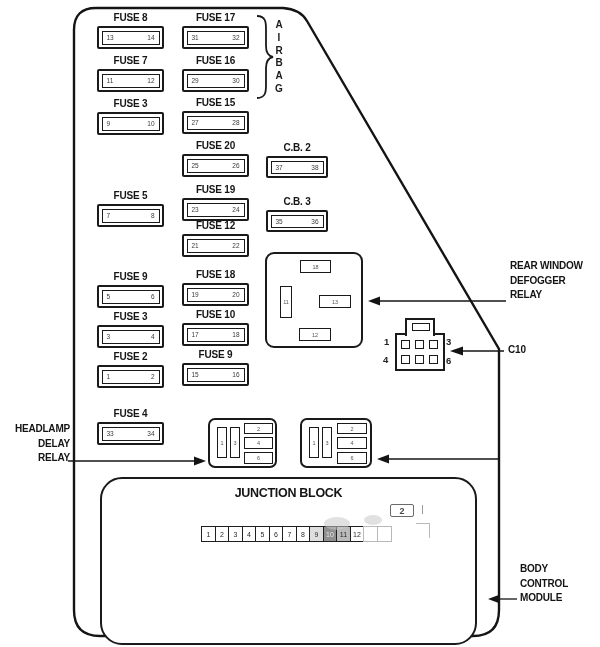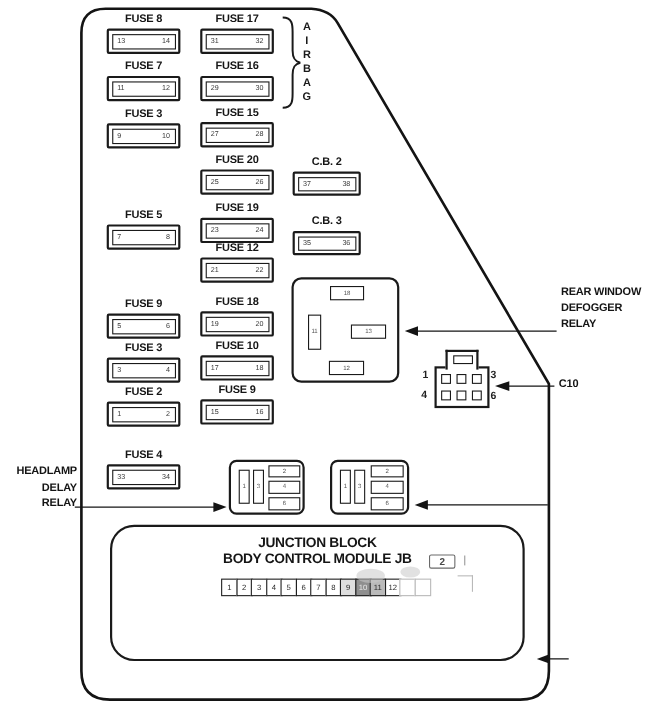--- a/index.html
+++ b/index.html
@@ -30,21 +30,21 @@
   .ann{position:absolute;font-weight:bold;font-size:10px;line-height:14.5px;
        letter-spacing:-0.2px;color:#141414;white-space:nowrap;}
   .ann div{pointer-events:none;}
 
   
   .airbag{position:absolute;left:272px;top:19px;width:14px;text-align:center;
           font-weight:bold;font-size:10px;line-height:12.8px;color:#1a1a1a;}
   .airbag span{display:block;}
 
   
-  .jbox{position:absolute;left:100px;top:477px;width:377px;height:124px;border:2px solid #1a1a1a;
+  .jbox{position:absolute;left:100px;top:477px;width:377px;height:168px;border:2px solid #1a1a1a;
         border-radius:22px;background:#fff;box-sizing:border-box;}
   .jb-l1{position:absolute;left:0;right:0;top:7px;text-align:center;font-weight:bold;font-size:12.5px;letter-spacing:-0.3px;}
   .jb-l2{position:absolute;left:0;right:0;top:22px;text-align:center;font-weight:bold;font-size:12.5px;letter-spacing:-0.3px;}
   .stamp{position:absolute;left:288px;top:25px;width:24px;height:13px;border:1.4px solid #6a6a6a;border-radius:2px;
          font-size:9px;font-weight:bold;color:#4a4a4a;display:flex;align-items:center;justify-content:center;box-sizing:border-box;}
   .stamp-tick{position:absolute;left:320px;top:26px;width:1px;height:9px;background:#999;}
   .sq-row{position:absolute;left:99px;top:47px;display:flex;}
   .sq{width:13px;height:14px;border:1.5px solid #1f1f1f;margin-right:-1.5px;background:#fff;
       display:flex;align-items:center;justify-content:center;font-size:7px;color:#2a2a2a;}
   .sq.s9{background:#dedede;}
@@ -344,24 +344,28 @@
   <div class="ann" style="left:510px;top:259px">
     <div>REAR WINDOW</div>
     <div>DEFOGGER</div>
     <div>RELAY</div>
   </div>
   <div class="ann" style="left:8px;top:422px;width:62px;text-align:right">
     <div>HEADLAMP</div>
     <div>DELAY</div>
     <div>RELAY</div>
   </div>
+  <div class="ann" style="left:520px;top:562px">
+    <div>BODY</div>
+    <div>CONTROL</div>
+    <div>MODULE</div>
+  </div>
 
   <div class="jbox">
     <div class="jb-l1">JUNCTION BLOCK</div>
-    <div class="jb-l2">BODY CONTROL MODULE JB</div>
     <div class="stamp">2</div>
     <div class="stamp-tick"></div>
     <div class="sq-row">
       <div class="sq">1</div>
       <div class="sq">2</div>
       <div class="sq">3</div>
       <div class="sq">4</div>
       <div class="sq">5</div>
       <div class="sq">6</div>
       <div class="sq">7</div>

